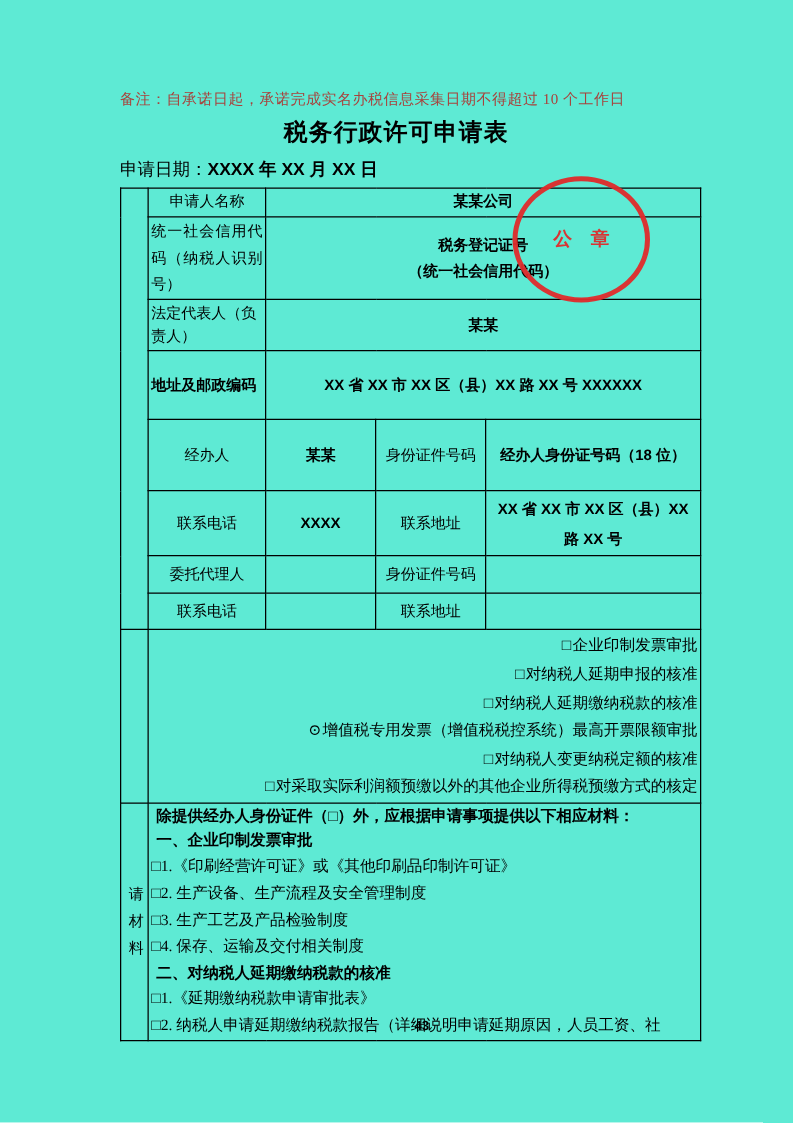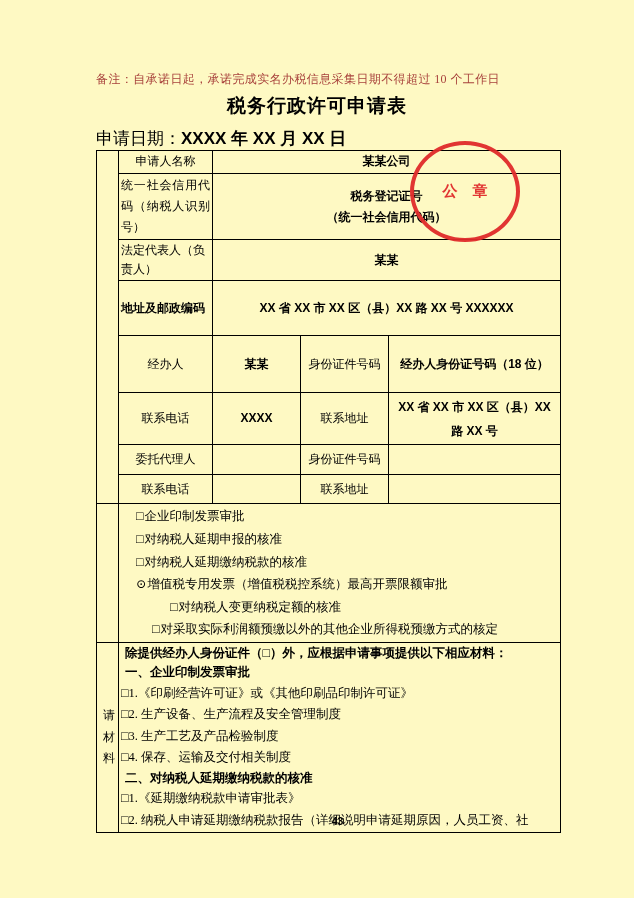--- a/index.html
+++ b/index.html
@@ -1,30 +1,30 @@
 <!DOCTYPE html>
 <html><head>
 <meta charset="utf-8">
 <style>
   html,body{margin:0;padding:0;background:#fff;}
-  .page{position:relative;width:634px;height:898px;background:#fef9c3;overflow:hidden;
+  .page{position:relative;width:634px;height:898px;background:#5eead4;overflow:hidden;
         font-family:"Liberation Serif","DejaVu Serif",serif;color:#000;}
 
   .note{position:absolute;left:96px;top:71px;font-size:12px;color:#a8423c;letter-spacing:0.4px;}
   .title{position:absolute;left:0;right:0;top:93px;margin:0;text-align:center;
          font-size:19px;font-weight:700;font-family:"Liberation Sans","DejaVu Sans",sans-serif;letter-spacing:1px;}
-  .date{position:absolute;left:96px;top:127px;font-size:17px;}
+  .date{position:absolute;left:96px;top:127px;font-size:14px;}
   .date .v{font-family:"Liberation Sans","DejaVu Sans",sans-serif;font-weight:700;}
 
   table.form{position:absolute;left:96px;top:150px;border-collapse:collapse;table-layout:fixed;width:464px;}
   table.form td{border:1px solid #000;padding:1px 2px;font-size:12px;vertical-align:middle;overflow:hidden;}
 
   tr.r1 td{height:20px;text-align:center;} tr.r2 td{height:62px;} tr.r3 td{height:36px;} tr.r4 td{height:52px;font-weight:bold;}
   tr.r5 td{height:54px;} tr.r6 td{height:49px;} tr.r7 td{height:27px;} tr.r8 td{height:26px;}
-  tr.r9 td{height:134px;} tr.r10 td{height:184px;}
+  tr.r9 td{height:134px;text-align:right;} tr.r10 td{height:184px;}
 
   td.lbl-l{text-align:left;padding-left:4px;padding-right:4px;line-height:1.6;}
   td.lbl-j{text-align:justify;text-justify:inter-character;padding-left:4px;padding-right:4px;line-height:1.75;}
   td.lbl-c{text-align:center;}
   td.val{text-align:center;font-family:"Liberation Sans","DejaVu Sans",sans-serif;font-weight:700;font-size:12.5px;line-height:1.6;}
   td.val-lg{font-size:13.5px;padding:0 9px;line-height:1.9;}
   td.val-sm{font-size:11.5px;line-height:2;}
   .two-line{line-height:21px;}
 
   td.checks{vertical-align:top;padding:6px 2px 0 1px;}

